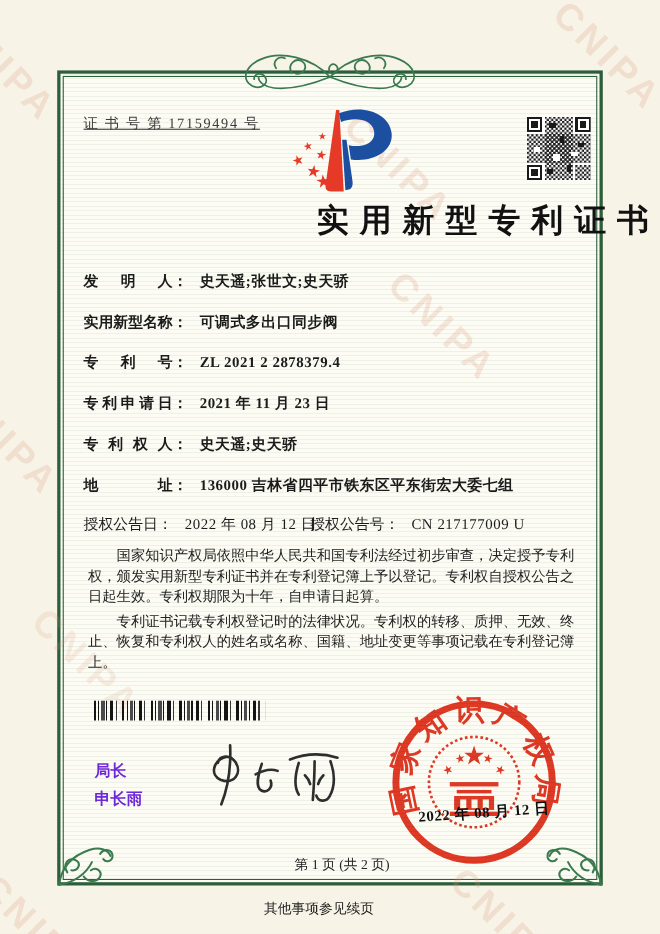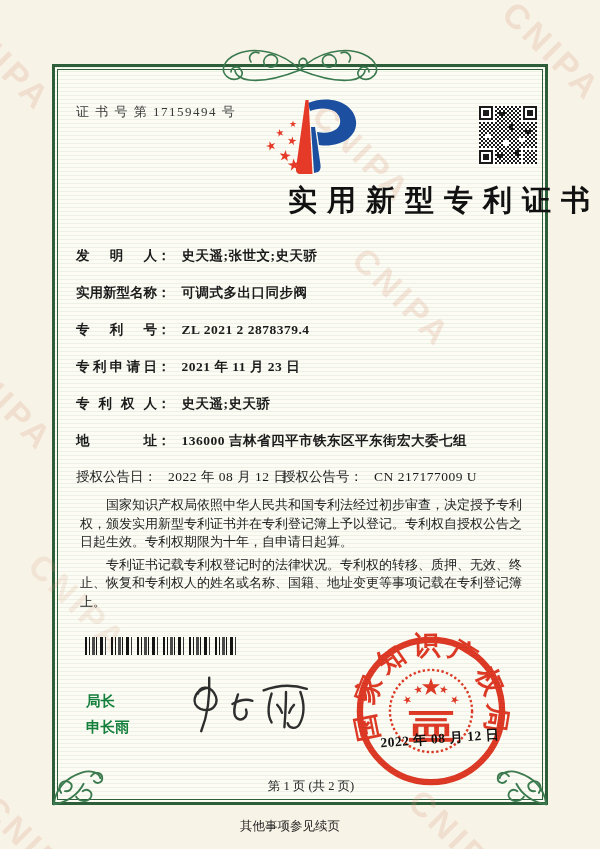--- a/index.html
+++ b/index.html
@@ -29,21 +29,21 @@
     background-color:#fdfcf4;
     background-image:repeating-linear-gradient(180deg,
       rgba(125,165,135,0.13) 0 1px, transparent 1px 4px);
   }
   .frame-inner{position:absolute;inset:2px;border:1px solid #2d5e3a;}
   .garland{position:absolute;left:205px;top:42px;width:190px;height:44px;}
   .orn{position:absolute;width:56px;height:56px;}
   .orn-bl{left:50px;top:752px}
   .orn-br{left:494px;top:752px;transform:scaleX(-1)}
   
-  .cert-no{position:absolute;left:76px;top:103px;font-size:13px;letter-spacing:1.5px;color:#3a3a3a;}
+  .cert-no{position:absolute;left:76px;top:103px;font-size:13px;letter-spacing:1.5px;color:#3a3a3a;text-decoration:underline;}
   .logo{position:absolute;left:250px;top:94px;width:118px;height:84px;}
   .qr{position:absolute;left:479px;top:106px;width:58px;height:58px;background:#fff;}
   .title{
     position:absolute;left:0;right:0;top:181px;margin:0;
     text-align:right;font-size:29px;font-weight:600;letter-spacing:10px;color:#111;
   }
   
   .fields{position:absolute;left:76px;top:246px;width:452px;font-size:13.5px;font-weight:bold;}
   .frow{height:37px;line-height:20px;white-space:nowrap;}
   .flabel{display:inline-block;width:81px;text-align:justify;text-align-last:justify;vertical-align:top;}
@@ -60,21 +60,21 @@
       #141414 0 2px, transparent 2px 4px,
       #141414 4px 5px, transparent 5px 7px,
       #4a4a4a 7px 10px, transparent 10px 11px,
       #141414 11px 12px, transparent 12px 15px,
       #141414 15px 18px, transparent 18px 20px,
       #383838 20px 21px, transparent 21px 26px);
   }
   .signer{
     position:absolute;left:86px;top:688px;
     font-family:"Liberation Sans","DejaVu Sans",sans-serif;
-    font-weight:bold;font-size:14.5px;color:#15803d;line-height:26px;
+    font-weight:bold;font-size:14.5px;color:#6d28d9;line-height:26px;
   }
   .sig{position:absolute;left:175px;top:672px;width:150px;height:64px;}
   .seal{position:absolute;left:352px;top:632px;width:158px;height:158px;opacity:0.93;mix-blend-mode:multiply;}
   .seal-date{
     position:absolute;left:368px;top:730px;width:144px;text-align:center;
     font-size:13.5px;font-weight:bold;color:#101010;letter-spacing:0.5px;
     transform:rotate(-4deg);
   }
   .page-num{position:absolute;left:0;right:0;top:778px;text-align:center;font-size:12.5px;color:#222;padding-left:22px;}
   .note{position:absolute;left:0;right:20px;top:818px;text-align:center;font-size:12.5px;color:#222;}

